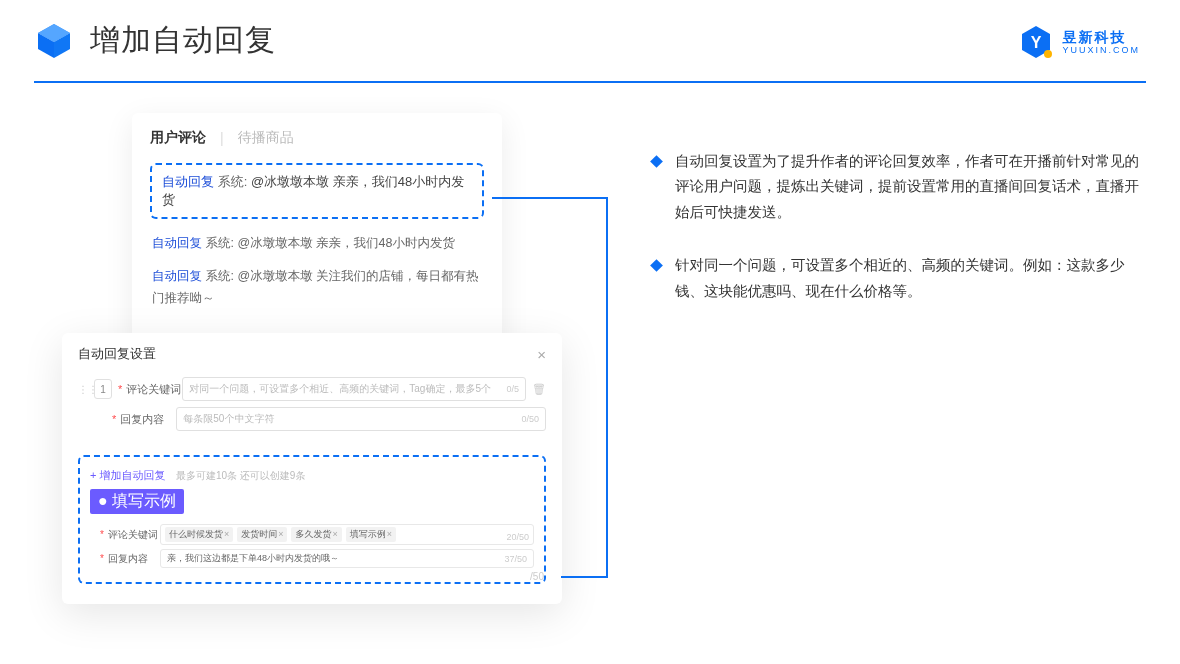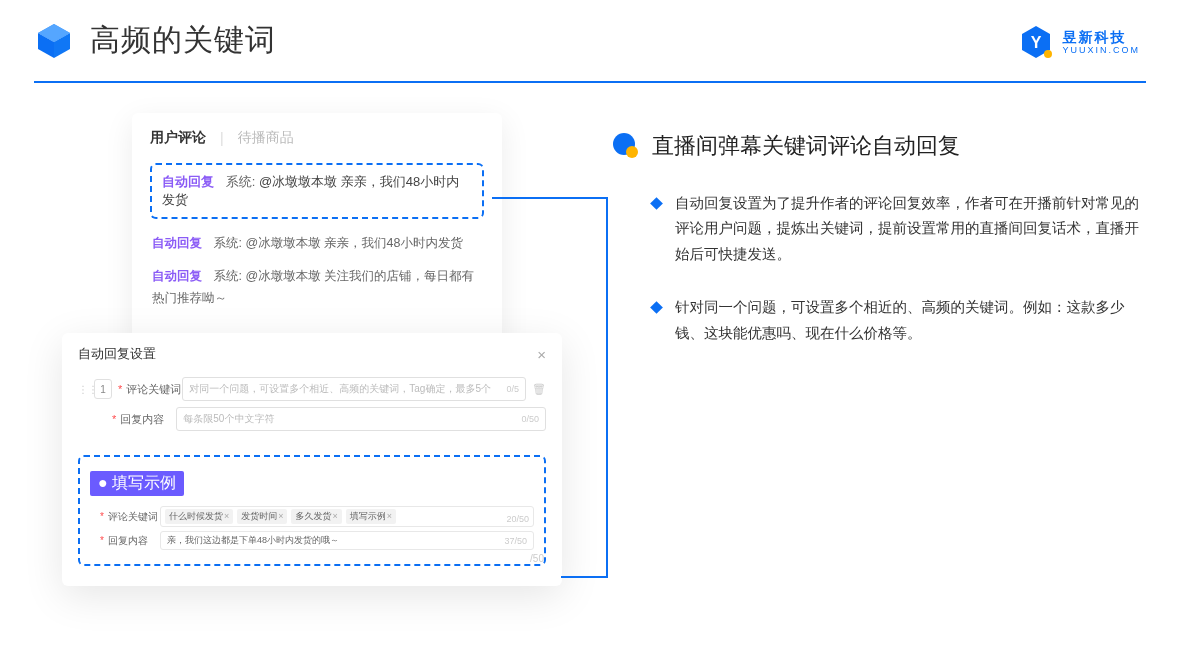--- a/index.html
+++ b/index.html
@@ -14,21 +14,21 @@
   .brand-sub { color: #0B6FF4; font-size: 9px; letter-spacing: 2px; margin-top: 2px; }
   .blue-line { height: 2px; background: #0B6FF4; margin: 10px 34px 0 34px; }
   .content { display: flex; padding: 30px 40px 0 112px; gap: 60px; }
   .left { width: 440px; position: relative; }
   .card1 { width: 370px; background: #fff; box-shadow: 0 8px 30px rgba(0,0,0,.08); border-radius: 6px; padding: 16px 18px 26px 18px; margin-left: 20px; position: relative; z-index: 1; }
   .tabs { display: flex; align-items: center; margin-bottom: 16px; font-size: 14px; }
   .tab-active { font-weight: 700; color: #333; }
   .tab-sep { color: #ddd; margin: 0 14px; font-weight: 300; }
   .tab-inactive { color: #bbb; }
   .highlight-row { border: 2px dashed #0B6FF4; border-radius: 6px; padding: 8px 10px; font-size: 13px; color: #444; margin-bottom: 14px; position: relative; }
-  .tag-red { color: #8b5cf6; font-weight: 700; margin-right: 8px; }
+  .tag-red { color: #1d4ed8; font-weight: 400; margin-right: 0; }
   .sys { color: #666; }
   .plain-row { font-size: 12.5px; color: #666; margin: 12px 2px; line-height: 1.7; }
   .card2 { width: 500px; background: #fff; box-shadow: 0 10px 40px rgba(0,0,0,.10); border-radius: 6px; padding: 12px 16px 20px 16px; position: absolute; top: 220px; left: -50px; z-index: 2; }
   .modal-head { display: flex; justify-content: space-between; align-items: center; margin-bottom: 14px; }
   .modal-title { font-size: 13px; color: #333; font-weight: 500; }
   .close-x { color: #aaa; font-size: 15px; cursor: pointer; }
   .form-row { display: flex; align-items: center; margin: 6px 0; font-size: 11px; }
   .drag-handle { color: #ccc; font-size: 10px; width: 10px; }
   .idx-box { width: 18px; height: 20px; border: 1px solid #e0e0e0; border-radius: 3px; font-size: 10px; display: flex; align-items: center; justify-content: center; color: #888; margin: 0 6px; }
   .req-dot { color: #FF4D4F; margin-right: 4px; }
@@ -63,21 +63,21 @@
 </head>
 <body>
 
 <div class="header">
   <svg class="cube-icon" viewBox="0 0 40 40">
     <polygon points="20,3 36,12 20,21 4,12" fill="#2A8CFF"></polygon>
     <polygon points="4,12 20,21 20,37 4,28" fill="#0B6FF4"></polygon>
     <polygon points="36,12 20,21 20,37 36,28" fill="#1077F5"></polygon>
     <polygon points="20,3 36,12 20,21 4,12" fill="#5AA8FF" opacity="0.9"></polygon>
   </svg>
-  <h1 class="page-title">高频的关键词</h1>
+  <h1 class="page-title">增加自动回复</h1>
 </div>
 
 <div class="brand">
   <svg class="brand-logo" viewBox="0 0 36 36">
     <path d="M18 2 L32 10 L32 26 L18 34 L4 26 L4 10 Z" fill="#0B6FF4"></path>
     <text x="18" y="24" text-anchor="middle" fill="#fff" font-size="16" font-weight="bold">Y</text>
     <circle cx="30" cy="30" r="4" fill="#FFB400"></circle>
   </svg>
   <div class="brand-text">
     <span class="brand-title">昱新科技</span>
@@ -134,20 +134,24 @@
       <div class="form-row indent">
         <span class="req-dot">*</span>
         <span class="lbl">回复内容</span>
         <span class="inp">
           <span>每条限50个中文字符</span>
           <span class="cnt">0/50</span>
         </span>
       </div>
 
       <div class="dashed-box">
+        <div>
+          <span class="add-link">+ 增加自动回复</span>
+          <span class="add-hint">最多可建10条 还可以创建9条</span>
+        </div>
         <span class="example-pill">● 填写示例</span>
         <div class="chip-row">
           <span class="req-dot">*</span>
           <span class="lbl2">评论关键词</span>
           <span class="chip-input">
             <span class="chip"><span>什么时候发货</span><span class="cx">×</span></span>
             <span class="chip"><span>发货时间</span><span class="cx">×</span></span>
             <span class="chip"><span>多久发货</span><span class="cx">×</span></span>
             <span class="chip"><span>填写示例</span><span class="cx">×</span></span>
             <span class="chip-cnt">20/50</span>
@@ -164,27 +168,20 @@
       </div>
       <span class="side-cnt">/50</span>
     </div>
 
     <div class="connector-h"></div>
     <div class="connector-v"></div>
     <div class="connector-h2"></div>
   </div>
 
   <div class="right">
-    <div class="section-head">
-      <svg class="head-icon" viewBox="0 0 28 28">
-        <circle cx="12" cy="12" r="11" fill="#0B6FF4"></circle>
-        <circle cx="20" cy="20" r="6" fill="#FFB400"></circle>
-      </svg>
-      <h2 class="section-title">直播间弹幕关键词评论自动回复</h2>
-    </div>
     <div class="bullet-item">
       <span class="diamond"></span>
       <span>自动回复设置为了提升作者的评论回复效率，作者可在开播前针对常见的评论用户问题，提炼出关键词，提前设置常用的直播间回复话术，直播开始后可快捷发送。</span>
     </div>
     <div class="bullet-item">
       <span class="diamond"></span>
       <span>针对同一个问题，可设置多个相近的、高频的关键词。例如：这款多少钱、这块能优惠吗、现在什么价格等。</span>
     </div>
   </div>
 </div>

